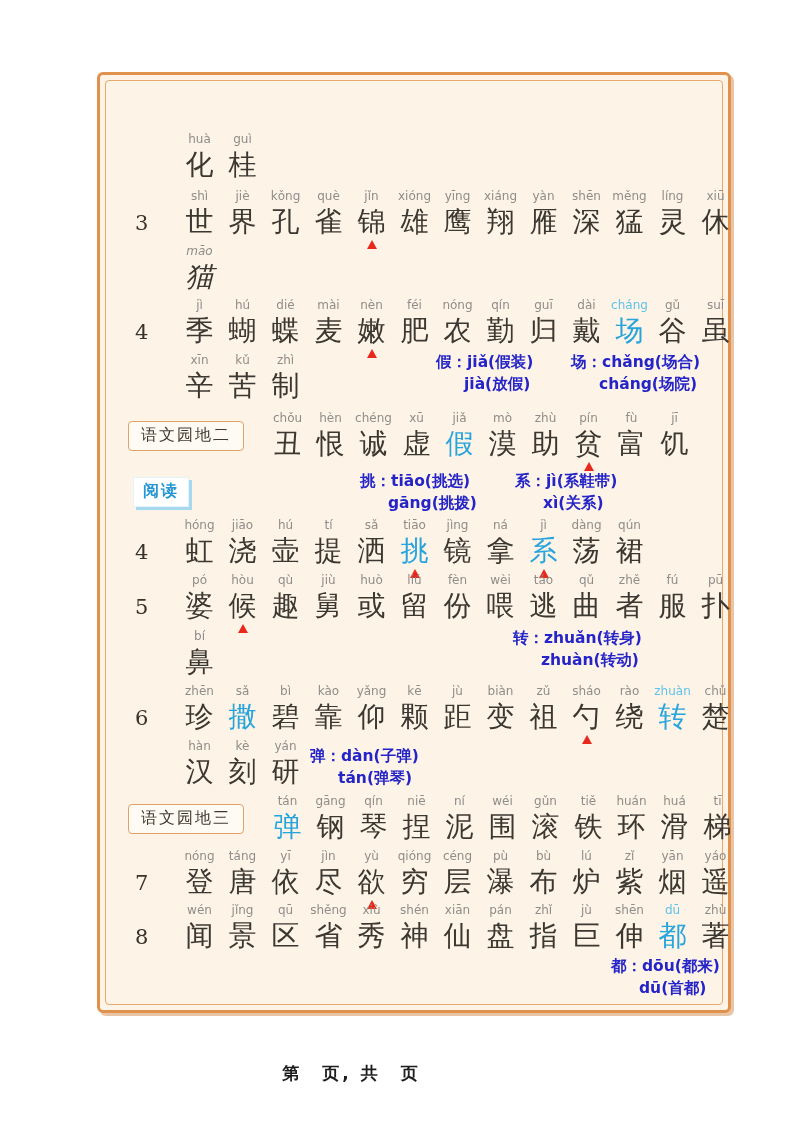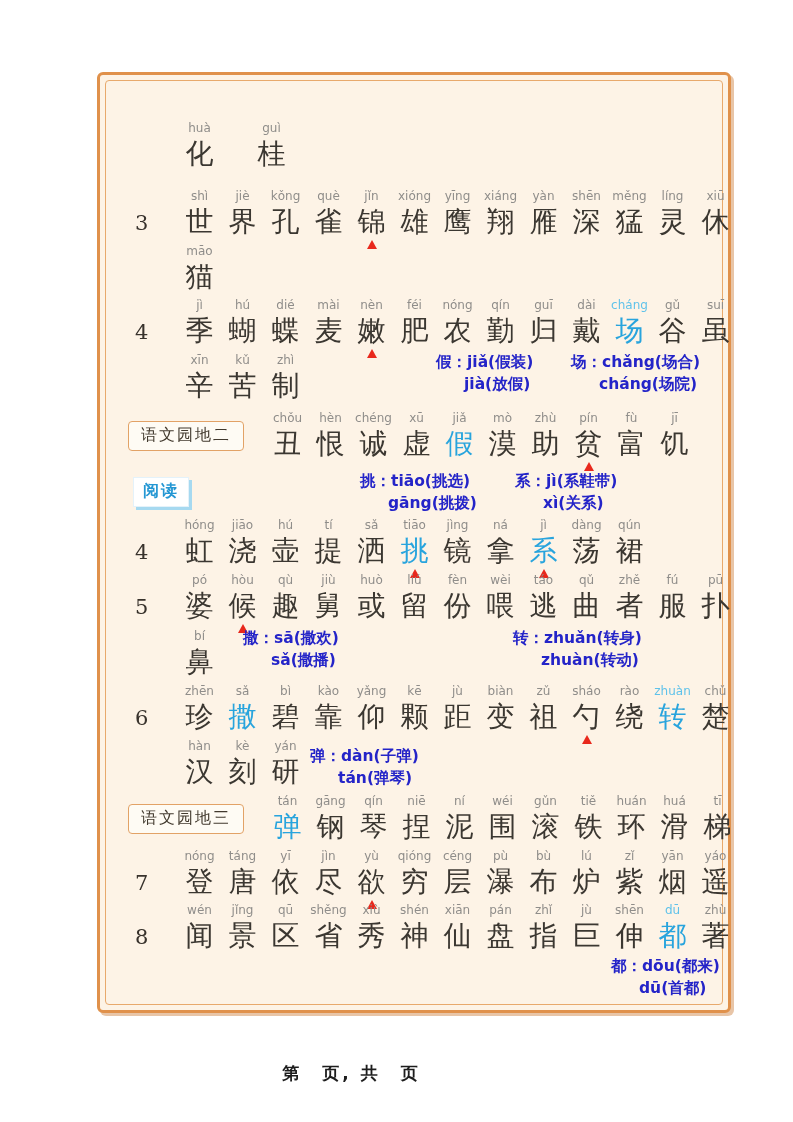--- a/index.html
+++ b/index.html
@@ -71,21 +71,21 @@
             text-align:center; font-size:17px; font-weight:bold;
             color:#1d1d1d; letter-spacing:3px; }
 </style>
 </head>
 <body>
 
 <div id="page">
   <div id="panel">
     <div id="panel-inner">
       <div id="content">
-          <div class="row" style="top: 38px; padding-left: 58px; gap: 29px;">
+          <div class="row" style="top: 49px; padding-left: 58px;">
             <div class="cell">
               <span class="py">huà</span>
               <span class="ch">化</span>
             </div>
             <div class="cell">
               <span class="py">guì</span>
               <span class="ch">桂</span>
             </div>
           </div>
           <div class="row" style="top: 106px;">
@@ -137,21 +137,21 @@
             </div>
             <div class="cell">
               <span class="py">líng</span>
               <span class="ch">灵</span>
             </div>
             <div class="cell">
               <span class="py">xiū</span>
               <span class="ch">休</span>
             </div>
           </div>
-          <div class="row" style="top: 161px; padding-left: 58px;">
+          <div class="row" style="top: 161px; padding-left: 58px; font-style: italic;">
             <div class="cell">
               <span class="py">māo</span>
               <span class="ch">猫</span>
             </div>
           </div>
           <div class="row" style="top: 215px;">
             <div class="rownum">4</div>
             <div class="cell">
               <span class="py">jì</span>
               <span class="ch">季</span>
@@ -385,24 +385,20 @@
             </div>
             <div class="cell">
               <span class="py">pū</span>
               <span class="ch">扑</span>
             </div>
           </div>
           <div class="row" style="top: 546px; padding-left: 58px;">
             <div class="cell">
               <span class="py">bí</span>
               <span class="ch">鼻</span>
-            </div>
-            <div class="annot" style="left: 123px; top: 0px;">
-              <div class="head">撒：sā(撒欢)</div>
-              <div class="sub">sǎ(撒播)</div>
             </div>
             <div class="annot" style="left: 393px; top: 0px;">
               <div class="head">转：zhuǎn(转身)</div>
               <div class="sub">zhuàn(转动)</div>
             </div>
           </div>
           <div class="row" style="top: 601px;">
             <div class="rownum">6</div>
             <div class="cell">
               <span class="py">zhēn</span>

